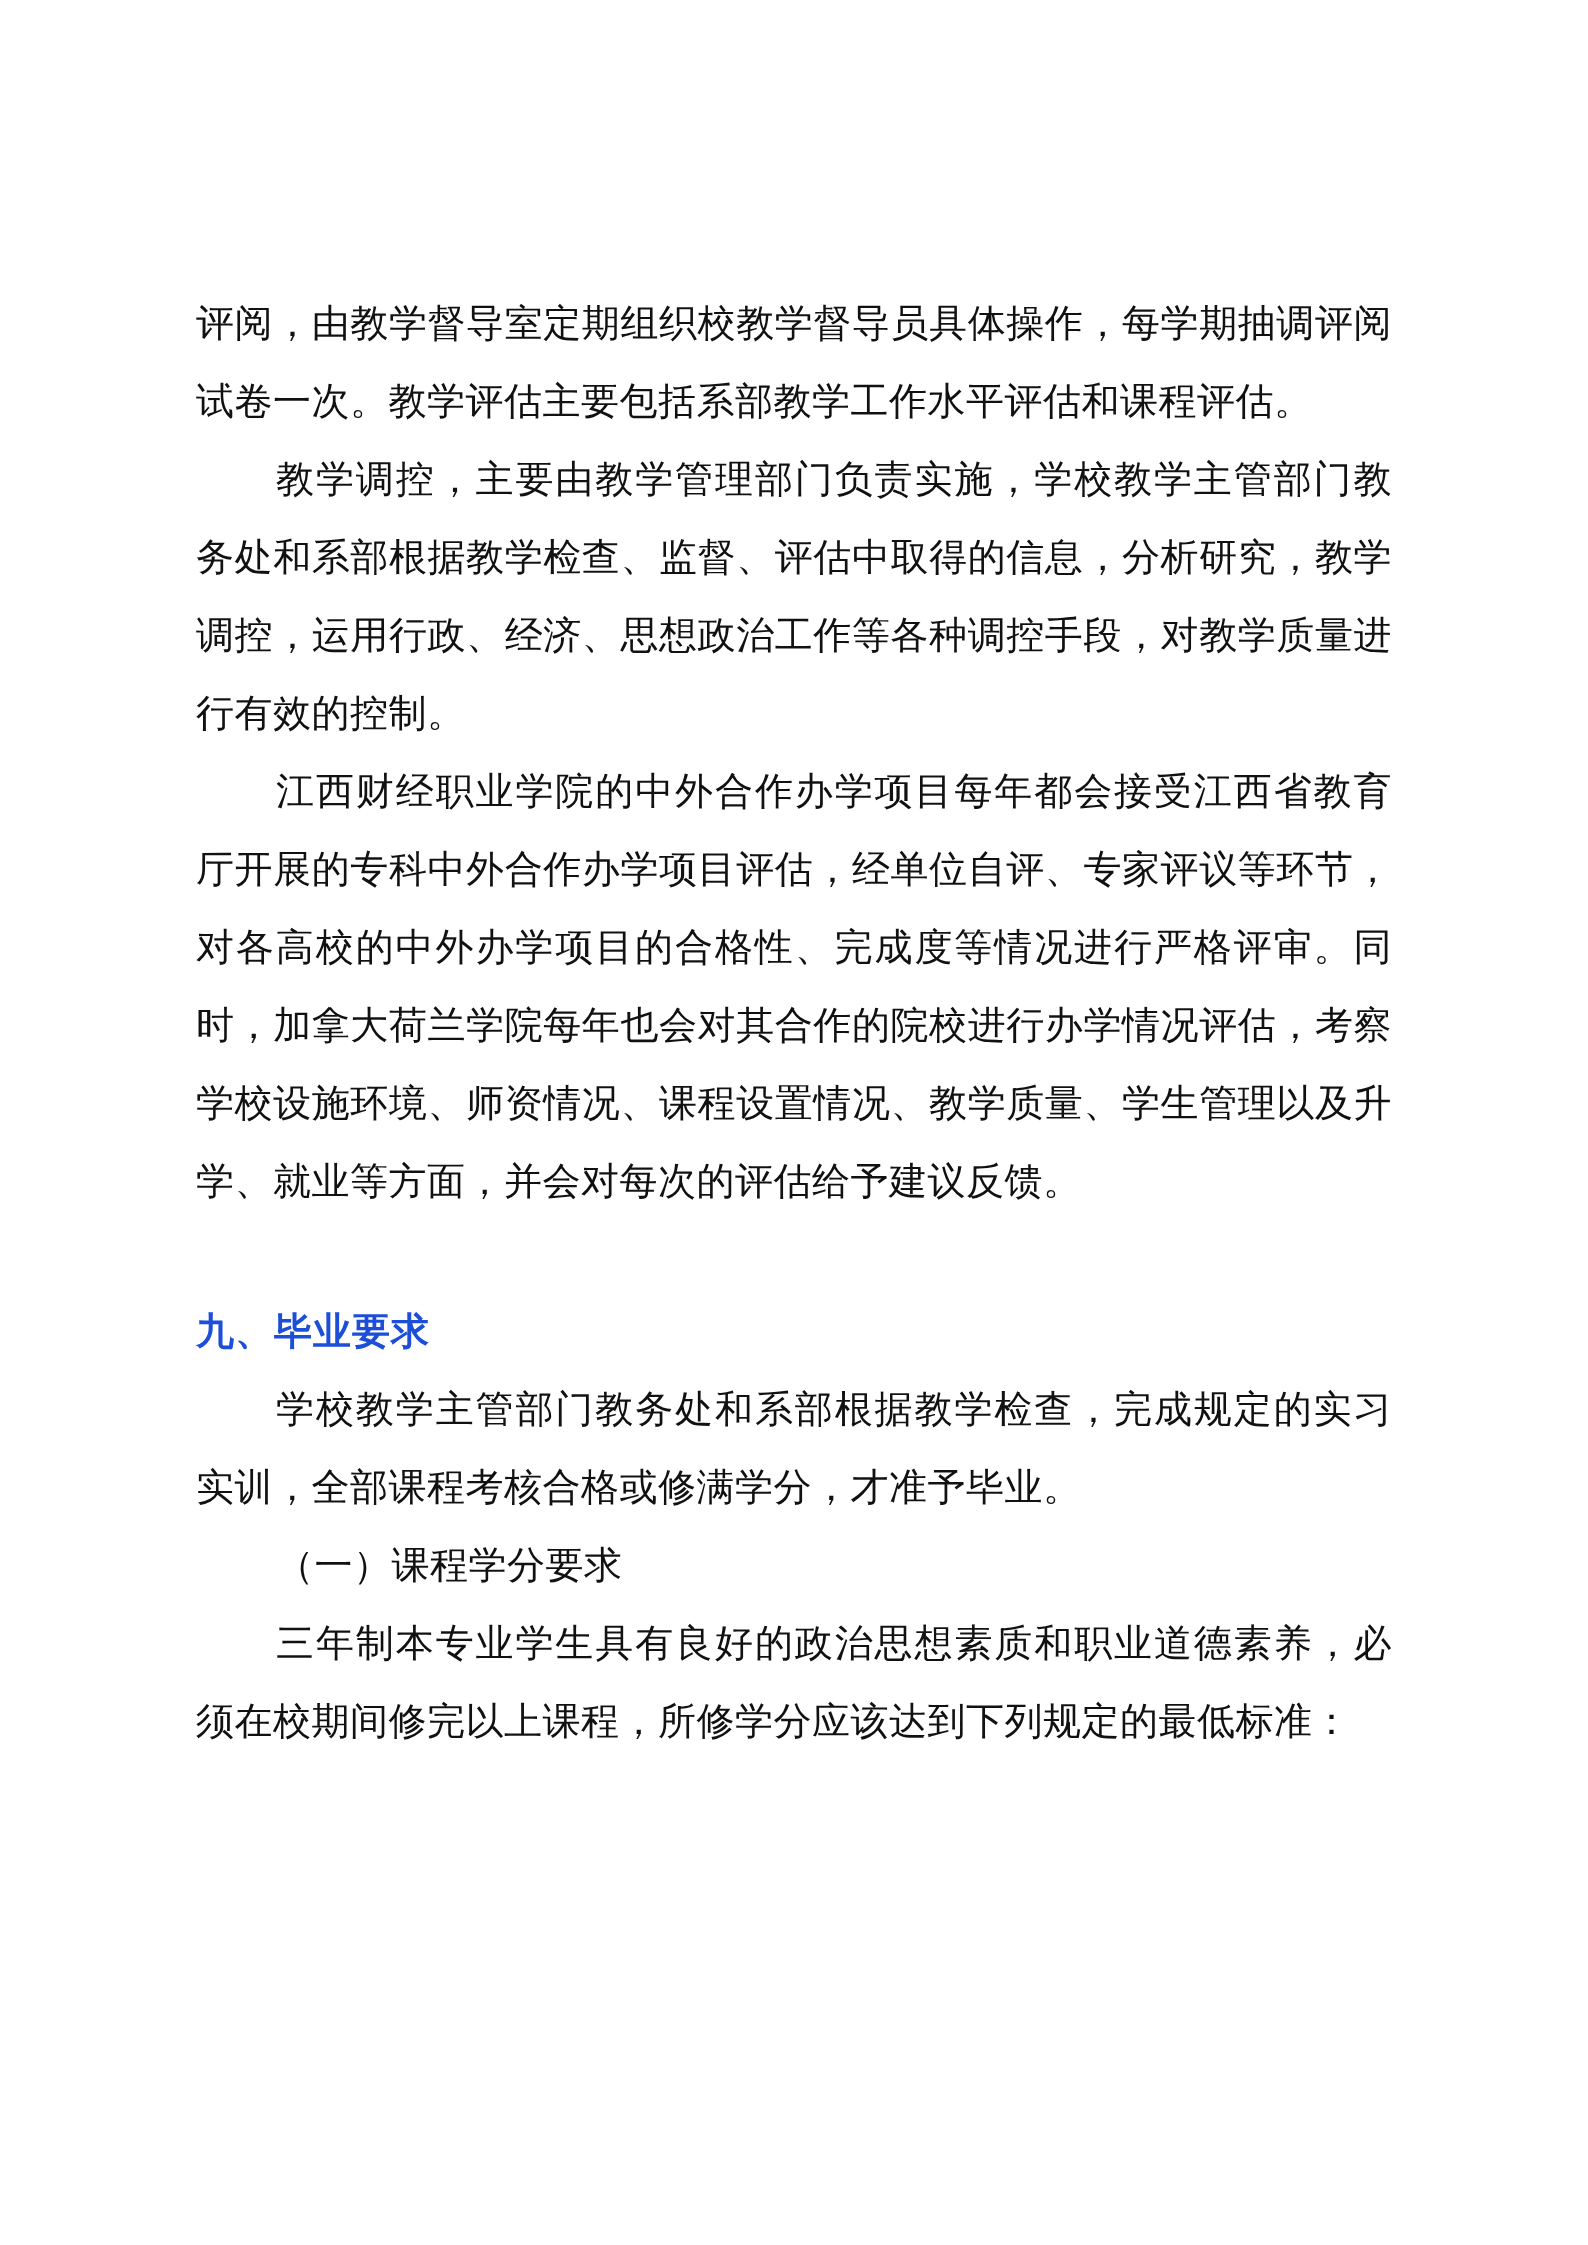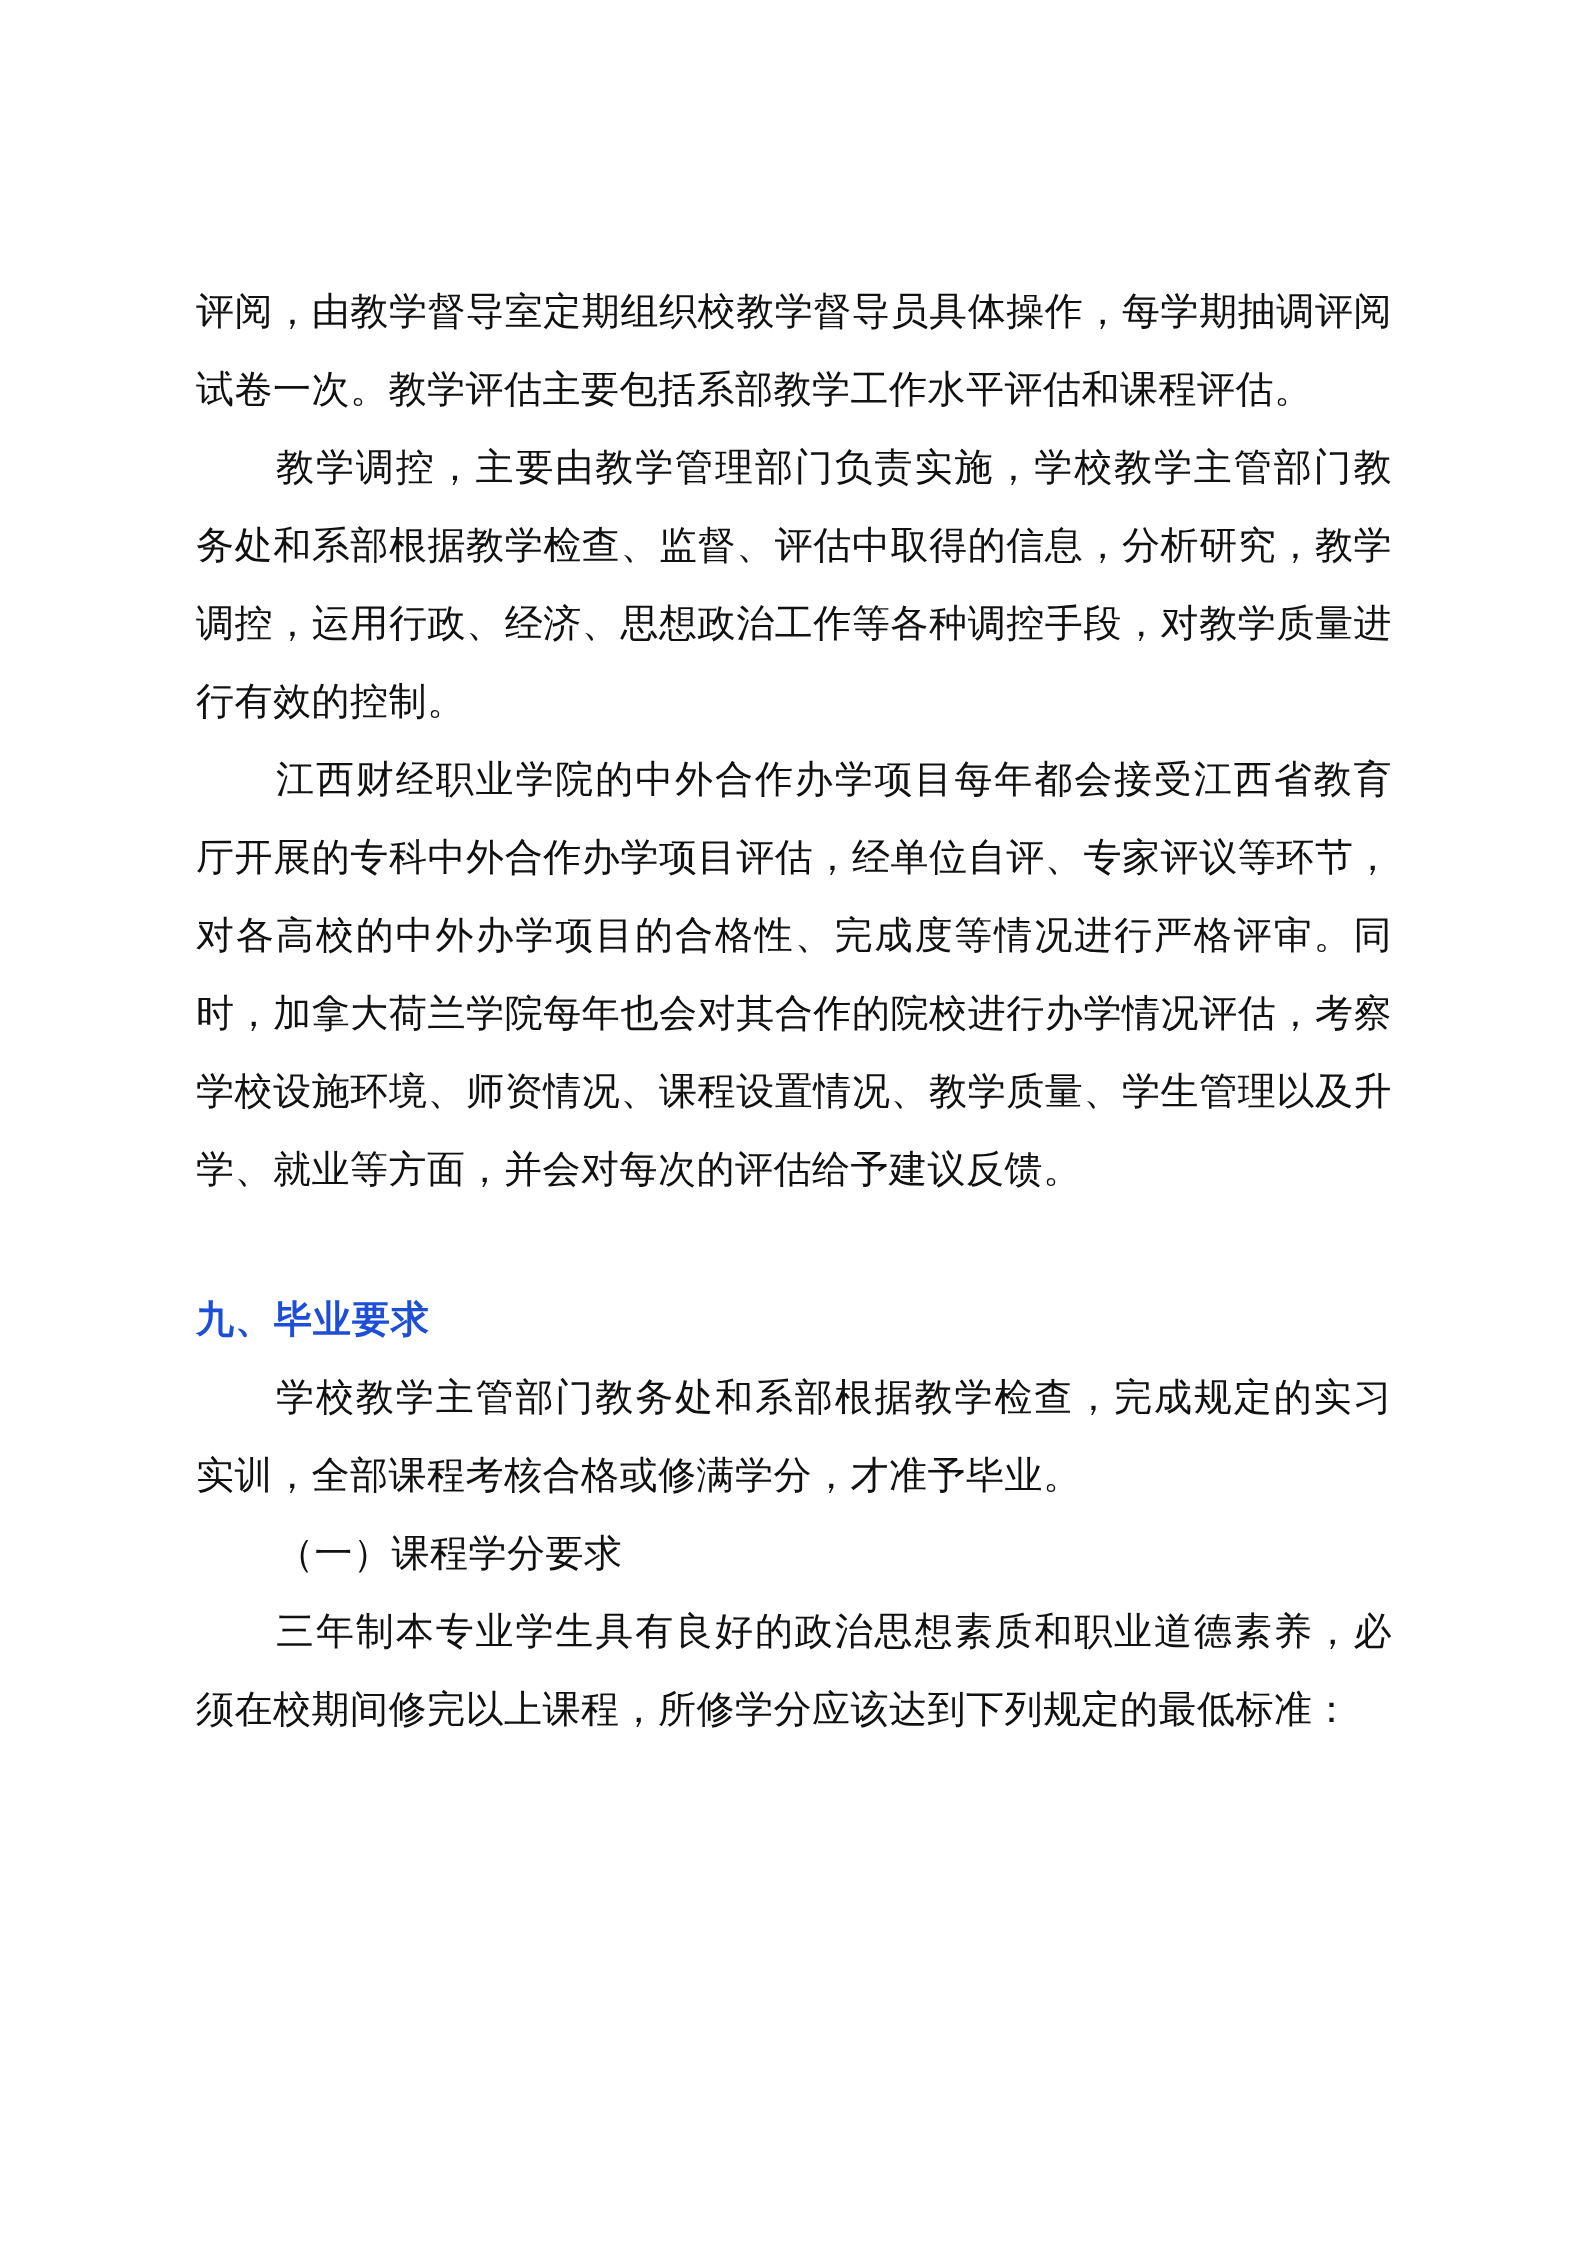--- a/index.html
+++ b/index.html
@@ -5,21 +5,21 @@
   html, body {
     margin: 0;
     padding: 0;
     background: #ffffff;
   }
   .page {
     position: relative;
     width: 1588px;
     height: 1765px;
     background: #ffffff;
-    margin: 4px auto;
+    margin: 16px auto;
     box-sizing: border-box;
     font-family: "DejaVu Sans", "Liberation Sans", sans-serif;
     color: #000000;
     overflow: hidden;
   }
   .content {
     position: absolute;
     left: 196px;
     top: 268px;
     width: 1196px;

